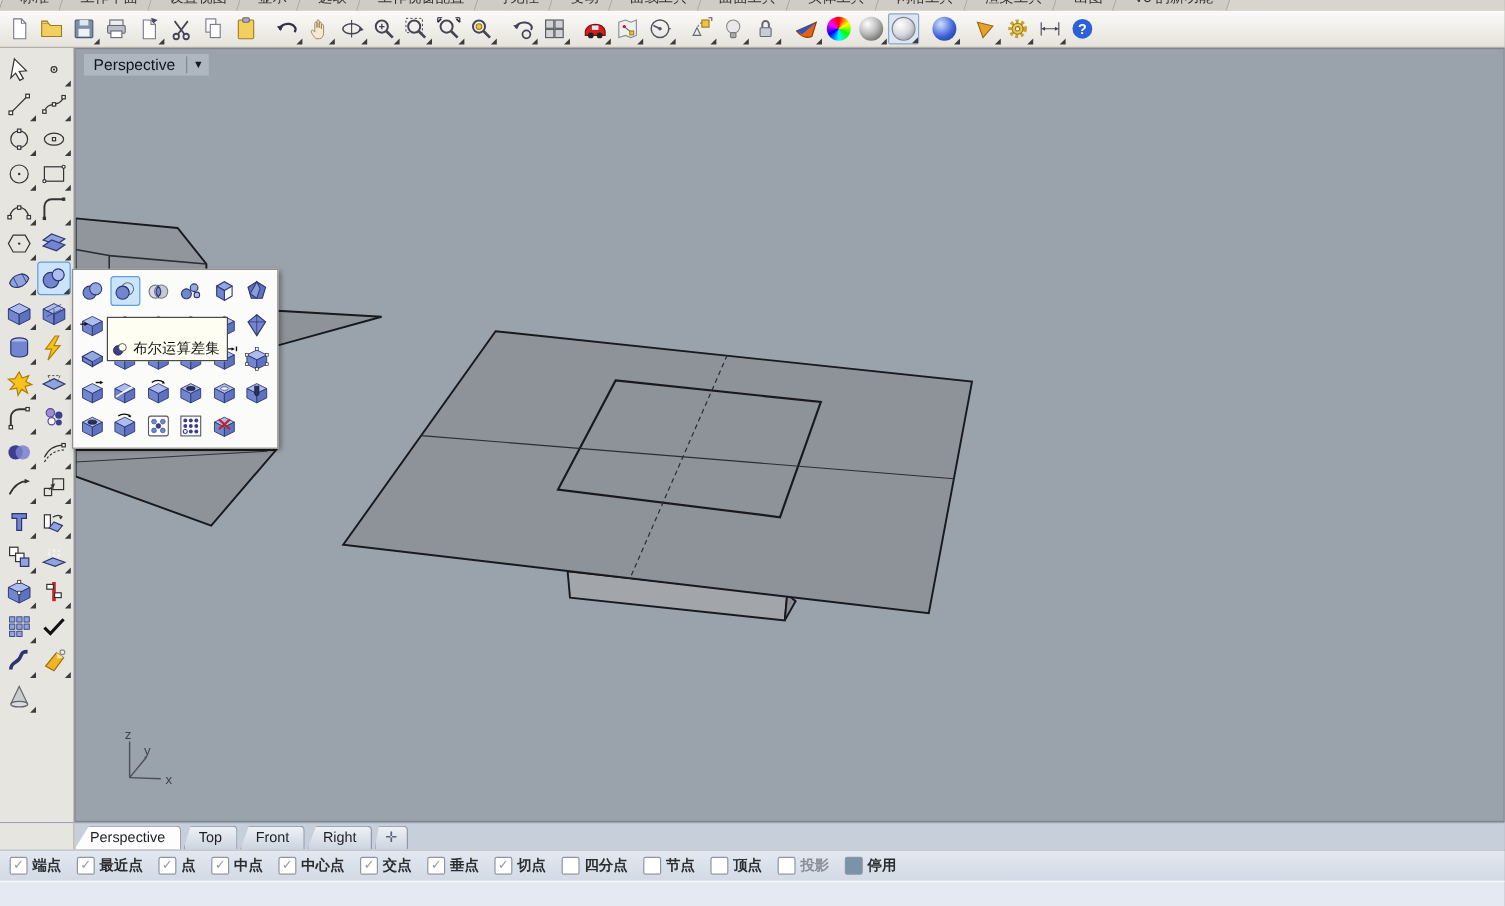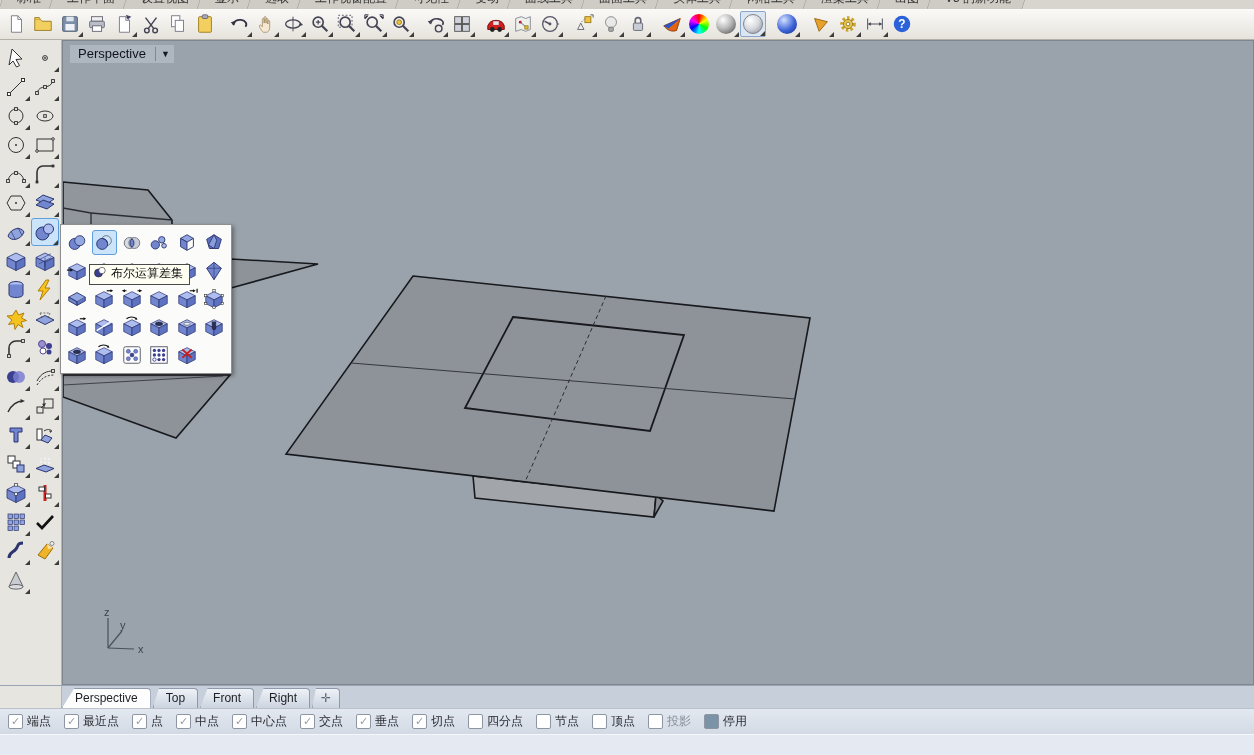--- a/index.html
+++ b/index.html
@@ -46,42 +46,42 @@
   #vp-label .vp-name{font-size:13px;color:#10131f;}
   #vp-label .vp-sep{width:1px;height:14px;background:#7f8893;margin:0 5px 0 9px;}
   #vp-label .vp-arrow{font-size:9px;color:#15181f;}
 
   
   #flyout{position:absolute;left:60px;top:184px;width:170px;height:148px;background:#fbfbfa;border:1px solid #8f8f8f;
       box-shadow:2px 2px 4px rgba(0,0,0,.35);z-index:5;}
   .fl-icon{position:absolute;width:25px;height:25px;display:flex;align-items:center;justify-content:center;}
   .fl-icon svg{width:22px;height:22px;}
   .fl-icon.hl{background:#cbe4f9;border:1px solid #5f9fdd;border-radius:3px;box-sizing:border-box;}
-  #tooltip{position:absolute;left:28px;top:39px;height:19px;display:flex;align-items:flex-start;gap:4px;padding:0 6px 0 3px;
+  #tooltip{position:absolute;left:28px;top:39px;height:19px;display:flex;align-items:center;gap:4px;padding:16px 6px 0 3px;
       background:#fffef2;border:1px solid #4a4a4a;z-index:8;white-space:nowrap;}
   #tooltip .tt-text{font-size:12px;color:#111;}
   #tooltip svg{width:14px;height:14px;}
 
   
   #vtabs{position:absolute;left:0;top:685px;width:100%;height:22px;background:#c7cfdb;border-top:1px solid #9aa4b4;display:flex;align-items:flex-end;}
   #vtabs .spacer{width:62px;height:100%;background:#e7e5e0;border-right:1px solid #b7b4ad;box-sizing:border-box;flex:0 0 auto;}
   .vtab{height:19px;line-height:18px;padding:0 12px;margin-right:2px;font-size:12px;color:#1d1f24;
       background:linear-gradient(#eef2f7,#ccd4e0);border:1px solid #8e99ab;border-bottom:none;border-radius:4px 4px 0 0;
       clip-path:polygon(14% 0,100% 0,100% 100%,0 100%);flex:0 0 auto;}
   .vtab.active{background:#fdfdfd;font-weight:normal;}
   .vtab.add{padding:0 8px;color:#5a6475;font-size:12px;}
 
   
   #statusbar{position:absolute;left:0;top:708px;width:100%;height:26px;background:linear-gradient(#e3e8f0,#d3dae5);
       display:flex;align-items:center;padding-left:8px;box-sizing:border-box;gap:13px;border-top:1px solid #b9c1cd;}
   .os-item{display:flex;align-items:center;gap:4px;flex:0 0 auto;}
   .os-box{width:13px;height:13px;background:#fff;border:1px solid #8f96a3;border-radius:2px;display:flex;align-items:center;justify-content:center;
       font-size:11px;color:#959ca6;line-height:11px;}
   .os-box.filled{background:#7b93a6;border-color:#5c7librar0;}
-  .os-label{font-size:12px;color:#2a2c30;}
+  .os-label{font-size:12px;color:#2a2c30;font-weight:bold;}
   .os-label.dim{color:#8a8f98;}
 
   #bottomstrip{position:absolute;left:0;top:734px;width:100%;height:21px;background:#e4e9f2;border-top:1px solid #f4f7fb;}
 </style>
 </head>
 <body>
 
 <div id="app">
   <div id="menubar">
       <div class="mrow">

